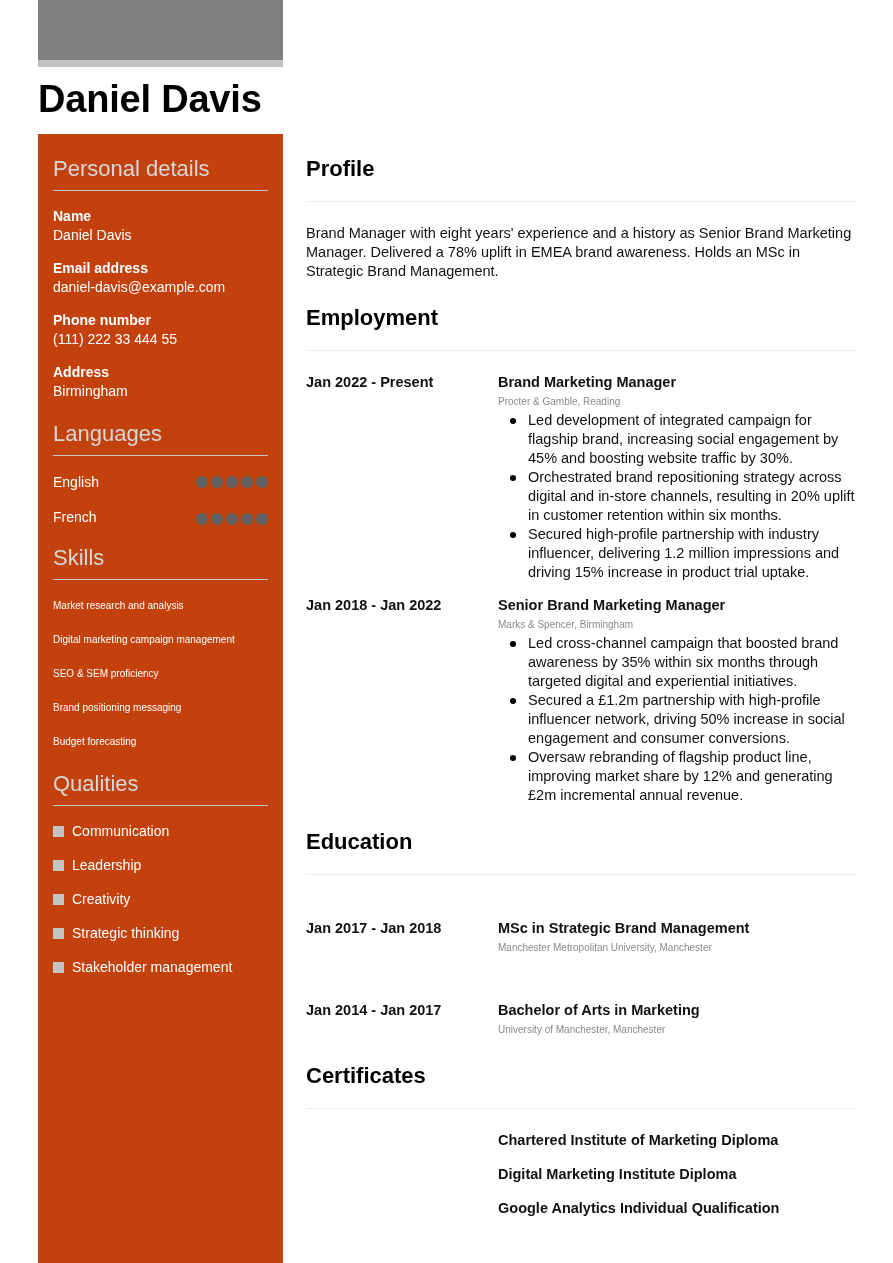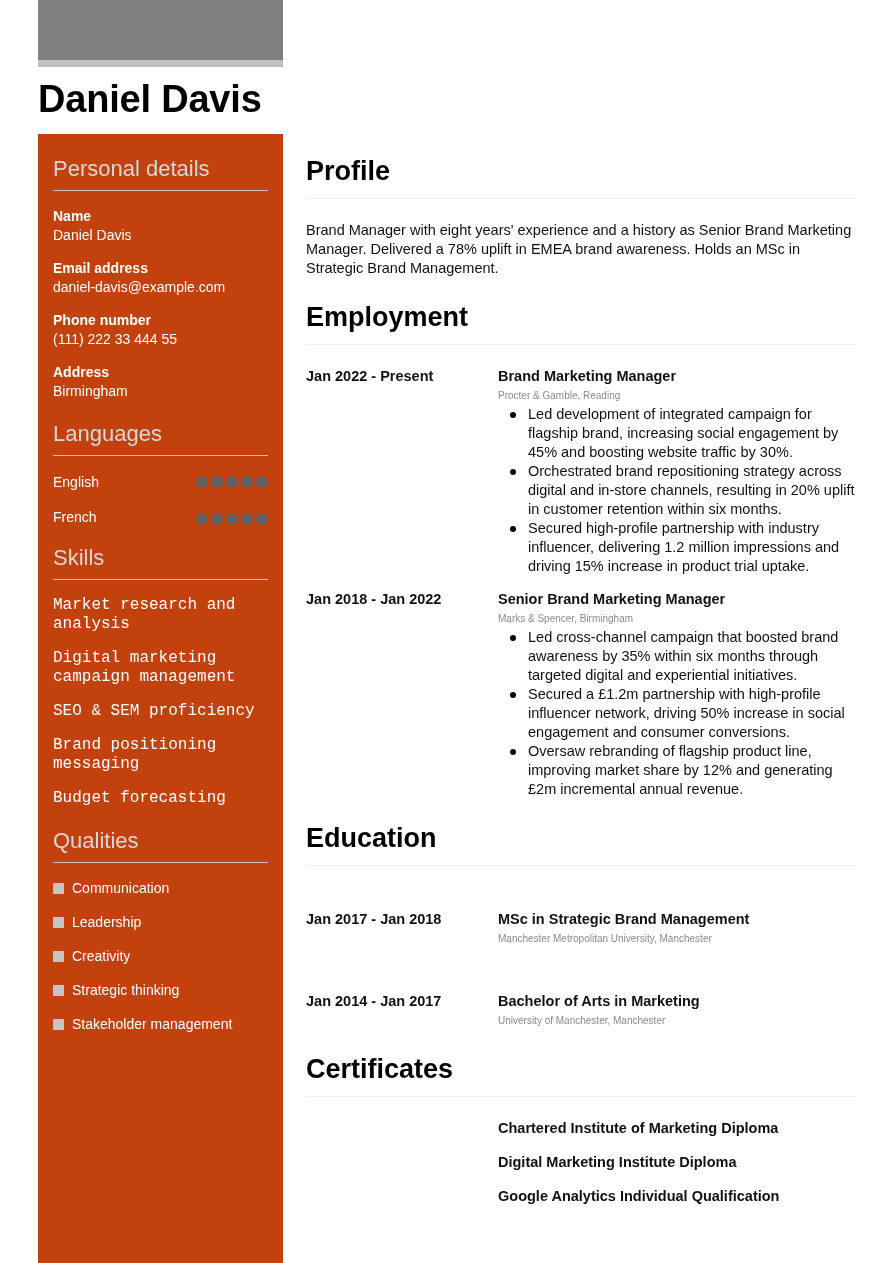--- a/index.html
+++ b/index.html
@@ -14,26 +14,26 @@
   .sidebar { position: absolute; left: 38px; top: 134px; width: 245px; height: 1129px; background: #c2410c; padding: 22px 15px 0 15px; color: #fff; }
   .side-heading { font-size: 22px; color: #d8d8d8; font-weight: normal; padding-bottom: 8px; border-bottom: 1px solid #c4c4c4; margin-bottom: 16px; }
   .detail-block { margin-bottom: 14px; }
   .detail-label { font-size: 14px; font-weight: bold; color: #fff; line-height: 19px; }
   .detail-value { font-size: 14px; color: #fff; line-height: 19px; }
 
   .lang-row { display: flex; justify-content: space-between; align-items: center; font-size: 14px; height: 19px; margin-bottom: 15px; gap: 12px; }
   .dots { display: flex; gap: 3px; }
   .dot { width: 12px; height: 12px; border-radius: 50%; background: #616161; }
 
-  .skill-item { font-size: 16px; line-height: 19px; margin-bottom: 15px; font-family: Liberation Mono, monospace; }
+  .skill-item { font-size: 10px; line-height: 19px; margin-bottom: 15px; }
   .quality-item { display: flex; align-items: center; font-size: 14px; line-height: 19px; margin-bottom: 15px; }
   .square { width: 11px; height: 11px; background: #c4c4c4; margin-right: 8px; flex: 0 0 11px; }
 
   .main { position: absolute; left: 306px; top: 156px; width: 550px; }
-  .main-heading { font-size: 27px; font-weight: bold; color: #000; padding-bottom: 11px; border-bottom: 1px solid #ececec; margin-bottom: 22px; }
+  .main-heading { font-size: 22px; font-weight: bold; color: #000; padding-bottom: 19px; border-bottom: 1px solid #ececec; margin-bottom: 22px; }
   .profile-text { font-size: 14.5px; line-height: 19px; color: #111; margin-bottom: 24px; }
 
   .entry { display: flex; margin-bottom: 14px; }
   .entry-date { width: 192px; flex: 0 0 192px; font-size: 14.5px; font-weight: bold; line-height: 19px; }
   .entry-body { flex: 1; }
   .entry-title { font-size: 14.5px; font-weight: bold; line-height: 19px; }
   .entry-sub { font-size: 10px; color: #8a8a8a; line-height: 19px; }
   .entry-bullets { list-style: none; padding-left: 30px; }
   .entry-bullets li { position: relative; font-size: 14.5px; line-height: 19px; }
   .entry-bullets li::before { content: ""; position: absolute; left: -18px; top: 7px; width: 6px; height: 6px; border-radius: 50%; background: #000; }

